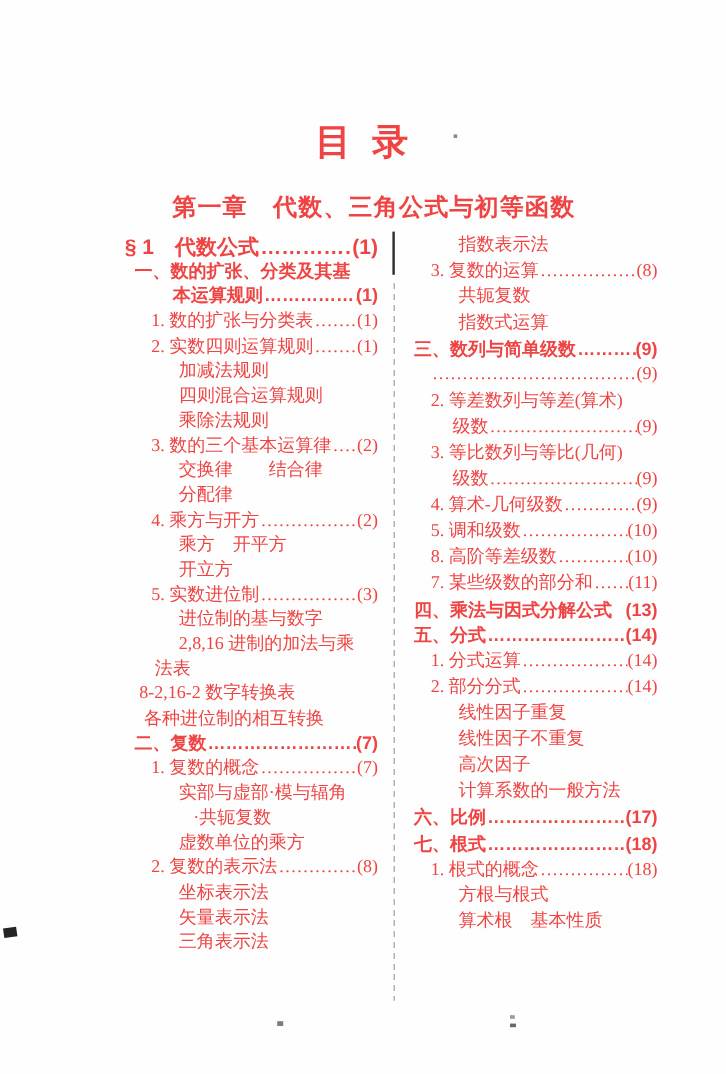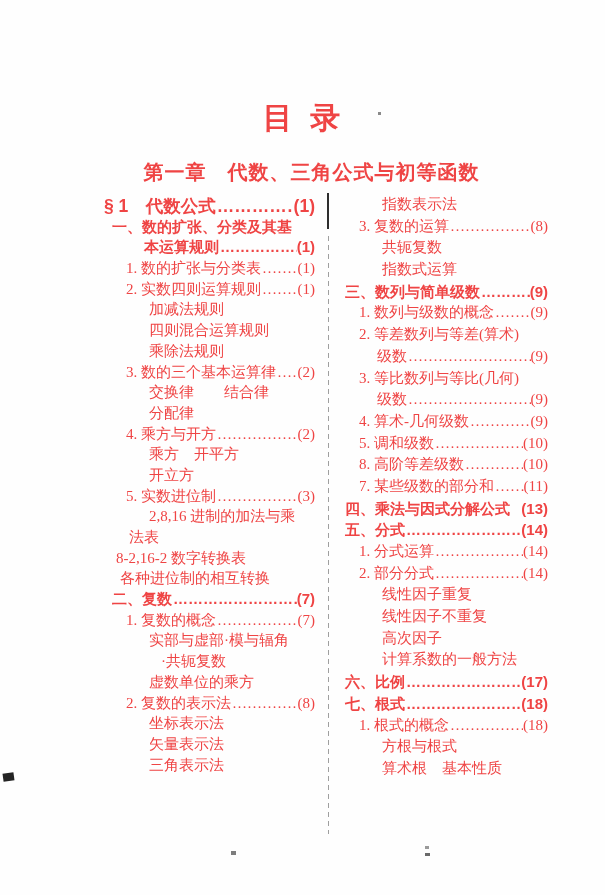--- a/index.html
+++ b/index.html
@@ -137,20 +137,23 @@
       </div>
       <div class="toc-line lvl-sub">
         <span class="txt">开立方</span>
       </div>
       <div class="toc-line lvl-num">
         <span class="txt">5. 实数进位制</span>
         <span class="leader">……………………………………</span>
         <span class="pg">(3)</span>
       </div>
       <div class="toc-line lvl-sub">
+        <span class="txt">进位制的基与数字</span>
+      </div>
+      <div class="toc-line lvl-sub">
         <span class="txt">2,8,16 进制的加法与乘</span>
       </div>
       <div class="toc-line lvl-cont">
         <span class="txt">法表</span>
       </div>
       <div class="toc-line lvl-w1">
         <span class="txt">8-2,16-2 数字转换表</span>
       </div>
       <div class="toc-line lvl-w2">
         <span class="txt">各种进位制的相互转换</span>
@@ -203,21 +206,20 @@
       </div>
       <div class="toc-line lvl-sub">
         <span class="txt">指数式运算</span>
       </div>
       <div class="toc-line lvl-h bold">
         <span class="txt">三、数列与简单级数</span>
         <span class="leader">……………………………………</span>
         <span class="pg">(9)</span>
       </div>
       <div class="toc-line lvl-num">
-        <span class="txt">1. 数列与级数的概念</span>
         <span class="leader">……………………………………</span>
         <span class="pg">(9)</span>
       </div>
       <div class="toc-line lvl-num">
         <span class="txt">2. 等差数列与等差(算术)</span>
       </div>
       <div class="toc-line lvl-hcont">
         <span class="txt">级数</span>
         <span class="leader">……………………………………</span>
         <span class="pg">(9)</span>

